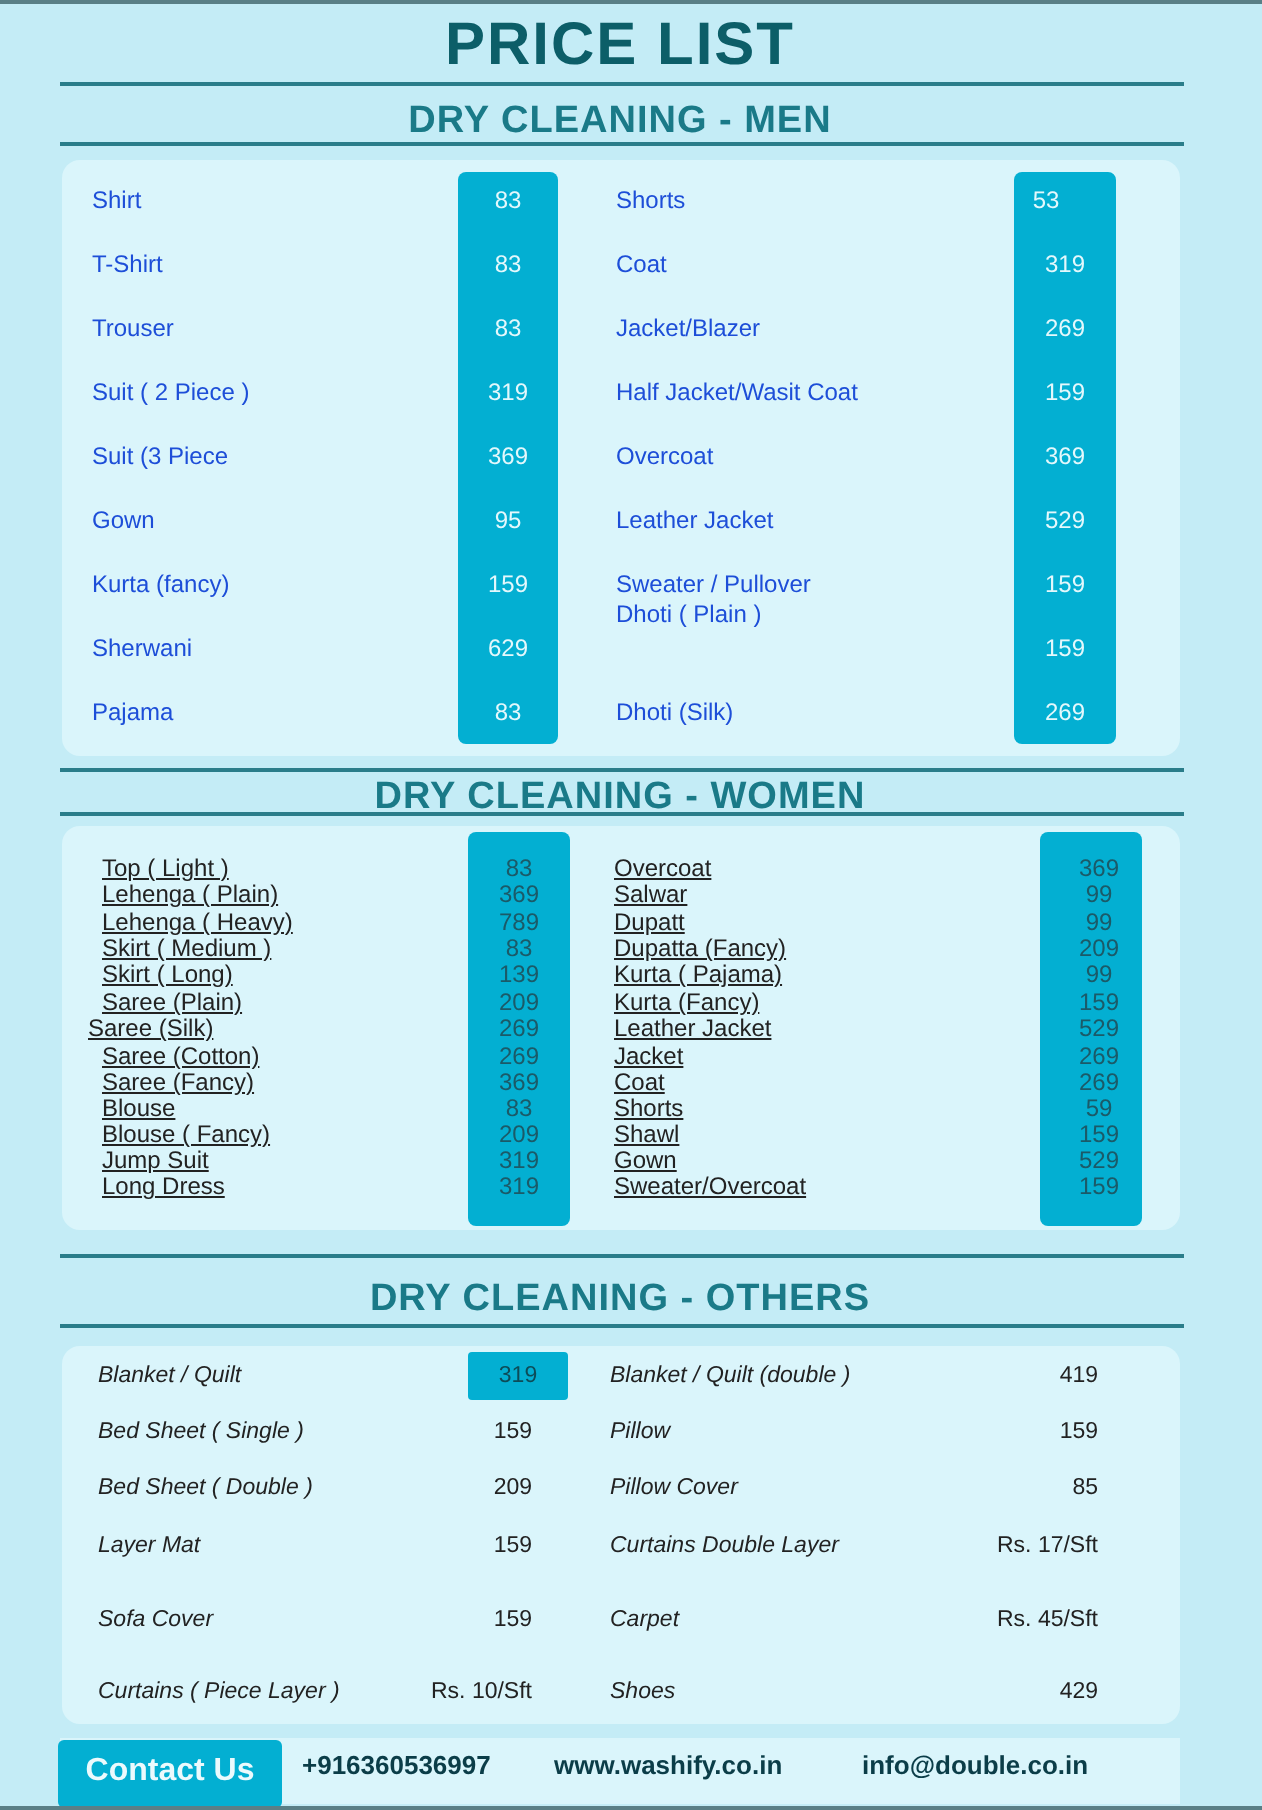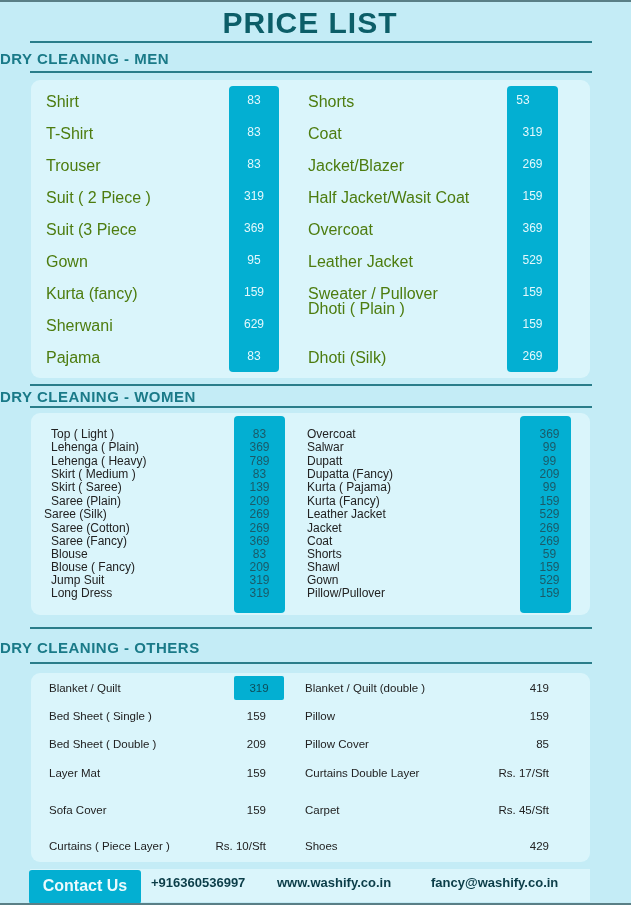--- a/index.html
+++ b/index.html
@@ -1,29 +1,29 @@
 <!DOCTYPE html>
 <html><head>
 <meta charset="utf-8">
 <style>
   html,body{margin:0;padding:0;}
   body{width:631px;height:905px;background:#c4ecf6;font-family:"Liberation Sans",sans-serif;position:relative;overflow:hidden;}
   .topbar{position:absolute;left:0;top:0;width:631px;height:2px;background:#5a7f86;}
   .botbar{position:absolute;left:0;bottom:0;width:631px;height:2px;background:#5a7f86;}
   .title{position:absolute;left:0;width:620px;top:6px;text-align:center;font-weight:bold;font-size:30px;color:#0c5e68;letter-spacing:1px;}
   .rule{position:absolute;left:30px;width:562px;height:2px;background:#2a7d8a;}
-  .sec-title{position:absolute;left:0;width:620px;font-weight:bold;font-size:15px;color:#1a7a88;letter-spacing:0.5px;}
+  .sec-title{position:absolute;left:0;width:620px;text-align:center;font-weight:bold;font-size:19px;color:#1a7a88;letter-spacing:0.5px;}
   .card{position:absolute;background:#daf5fb;border-radius:9px;}
   .pricecol{position:absolute;background:#03afd2;border-radius:4px;}
-  .row{position:absolute;font-size:16px;color:#4d7c0f;}
+  .row{position:absolute;font-size:12px;color:#1d4ed8;}
   .price{position:absolute;font-size:12px;text-align:center;}
   .men .price{color:#e4f8fc;}
-  .wrow{position:absolute;font-size:12px;color:#222;line-height:13.3px;}
+  .wrow{position:absolute;font-size:12px;color:#222;line-height:13.3px;text-decoration:underline;}
   .wprice{position:absolute;font-size:12px;color:#1b5a68;line-height:13.3px;text-align:center;}
-  .orow{position:absolute;font-size:11.5px;color:#222;}
+  .orow{position:absolute;font-size:11.5px;color:#222;font-style:italic;}
   .oprice{position:absolute;font-size:11.5px;color:#222;text-align:right;}
   .oprice.hl{background:#03afd2;text-align:center;border-radius:2px;color:#0d4c58;}
   .contact-bar{position:absolute;left:30px;top:869px;width:560px;height:33px;background:#daf5fb;}
   .contact-btn{position:absolute;left:29px;top:870px;width:112px;height:34px;background:#03afd2;border-radius:3px;color:#ebfafd;font-weight:bold;font-size:16px;line-height:32px;text-align:center;}
   .contact-info{position:absolute;top:875px;font-size:13px;font-weight:bold;color:#0b3d48;}
 </style>
 </head>
 <body>
 
 <div class="topbar"></div>
@@ -87,21 +87,21 @@
   <div class="pricecol" style="left:520px;top:416px;width:51px;height:197px"></div>
 
   <div class="wrow" style="left:51px;top:428px">Top ( Light )</div>
   <div class="wprice" style="left:234px;width:51px;top:428px">83</div>
   <div class="wrow" style="left:51px;top:441px">Lehenga ( Plain)</div>
   <div class="wprice" style="left:234px;width:51px;top:441px">369</div>
   <div class="wrow" style="left:51px;top:455px">Lehenga ( Heavy)</div>
   <div class="wprice" style="left:234px;width:51px;top:455px">789</div>
   <div class="wrow" style="left:51px;top:468px">Skirt ( Medium )</div>
   <div class="wprice" style="left:234px;width:51px;top:468px">83</div>
-  <div class="wrow" style="left:51px;top:481px">Skirt ( Saree)</div>
+  <div class="wrow" style="left:51px;top:481px">Skirt ( Long)</div>
   <div class="wprice" style="left:234px;width:51px;top:481px">139</div>
   <div class="wrow" style="left:51px;top:495px">Saree (Plain)</div>
   <div class="wprice" style="left:234px;width:51px;top:495px">209</div>
   <div class="wrow" style="left:44px;top:508px">Saree (Silk)</div>
   <div class="wprice" style="left:234px;width:51px;top:508px">269</div>
   <div class="wrow" style="left:51px;top:522px">Saree (Cotton)</div>
   <div class="wprice" style="left:234px;width:51px;top:522px">269</div>
   <div class="wrow" style="left:51px;top:535px">Saree (Fancy)</div>
   <div class="wprice" style="left:234px;width:51px;top:535px">369</div>
   <div class="wrow" style="left:51px;top:548px">Blouse</div>
@@ -130,21 +130,21 @@
   <div class="wrow" style="left:307px;top:522px">Jacket</div>
   <div class="wprice" style="left:520px;width:59px;top:522px">269</div>
   <div class="wrow" style="left:307px;top:535px">Coat</div>
   <div class="wprice" style="left:520px;width:59px;top:535px">269</div>
   <div class="wrow" style="left:307px;top:548px">Shorts</div>
   <div class="wprice" style="left:520px;width:59px;top:548px">59</div>
   <div class="wrow" style="left:307px;top:561px">Shawl</div>
   <div class="wprice" style="left:520px;width:59px;top:561px">159</div>
   <div class="wrow" style="left:307px;top:574px">Gown</div>
   <div class="wprice" style="left:520px;width:59px;top:574px">529</div>
-  <div class="wrow" style="left:307px;top:587px">Pillow/Pullover</div>
+  <div class="wrow" style="left:307px;top:587px">Sweater/Overcoat</div>
   <div class="wprice" style="left:520px;width:59px;top:587px">159</div>
 </div>
 
 <div class="rule" style="top:627px"></div>
 <div class="sec-title" style="top:639px">DRY CLEANING - OTHERS</div>
 <div class="rule" style="top:662px"></div>
 
 <div>
   <div class="card" style="left:31px;top:673px;width:559px;height:189px"></div>
 
@@ -172,15 +172,15 @@
   <div class="orow" style="left:305px;top:804px">Carpet</div>
   <div class="oprice" style="left:470px;width:79px;top:804px">Rs. 45/Sft</div>
   <div class="orow" style="left:305px;top:840px">Shoes</div>
   <div class="oprice" style="left:470px;width:79px;top:840px">429</div>
 </div>
 
 <div class="contact-bar"></div>
 <div class="contact-btn">Contact Us</div>
 <div class="contact-info" style="left:151px">+916360536997</div>
 <div class="contact-info" style="left:277px">www.washify.co.in</div>
-<div class="contact-info" style="left:431px">fancy@washify.co.in</div>
+<div class="contact-info" style="left:431px">info@double.co.in</div>
 
 <div class="botbar"></div>
 
 </body></html>

